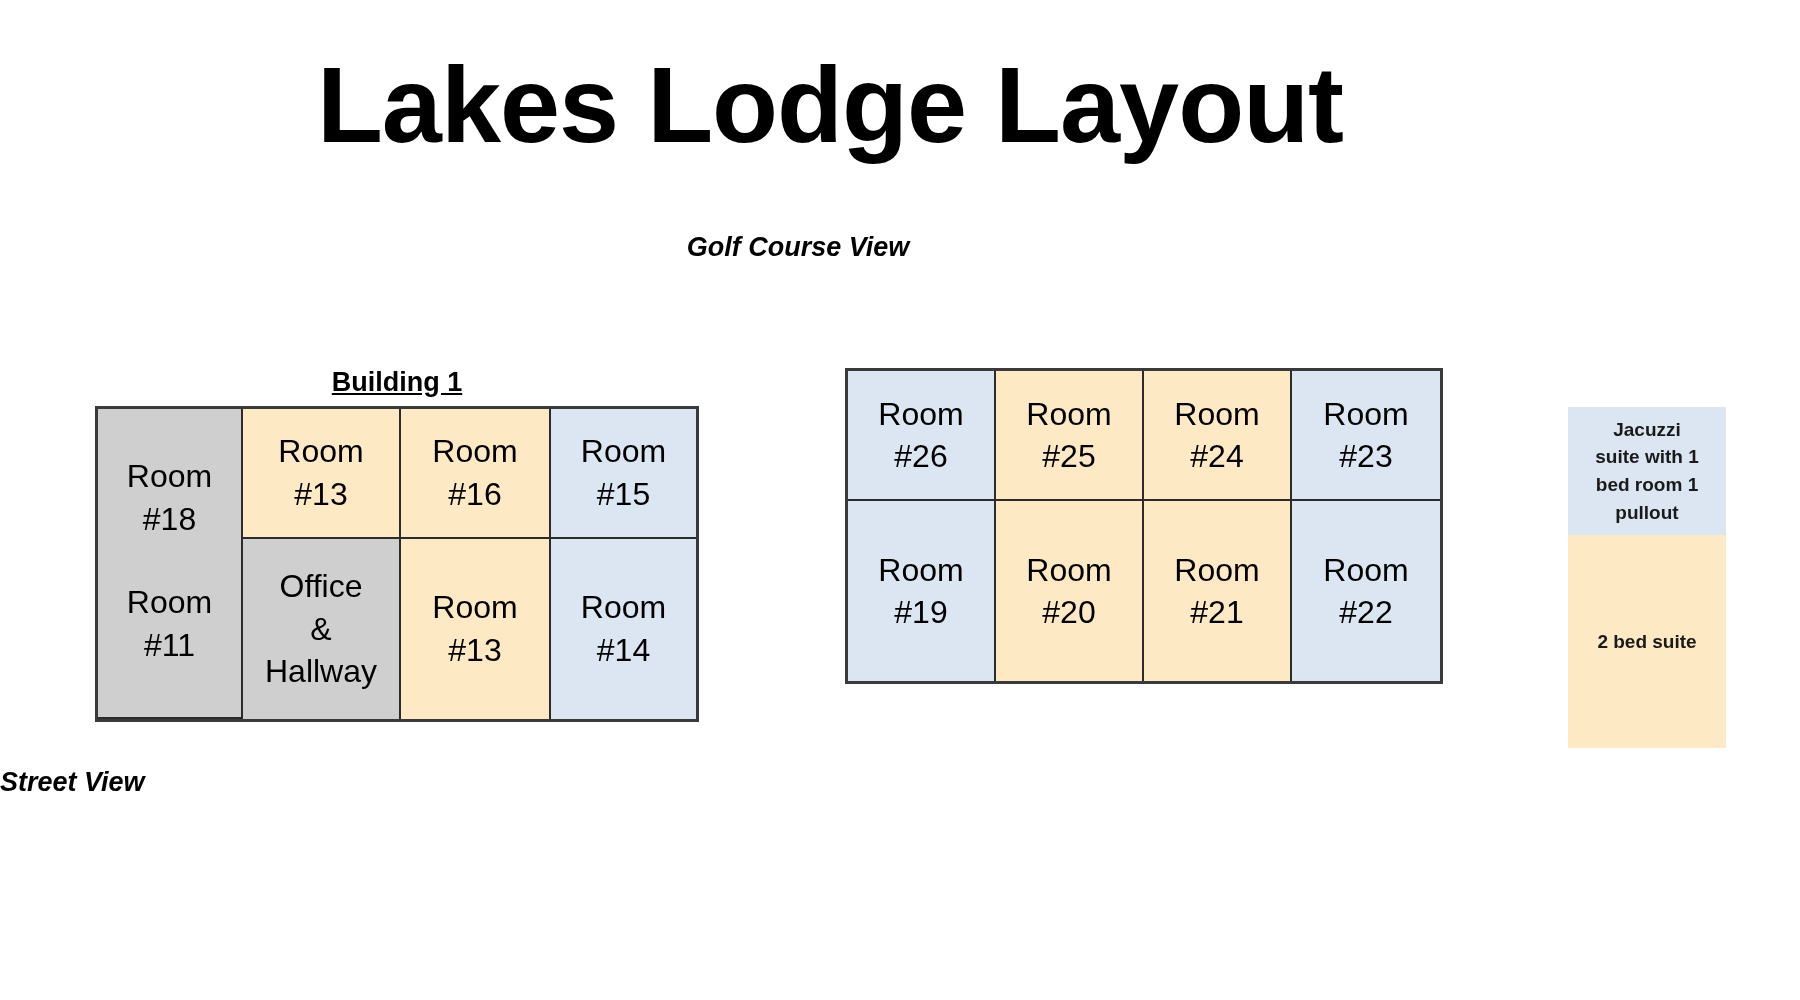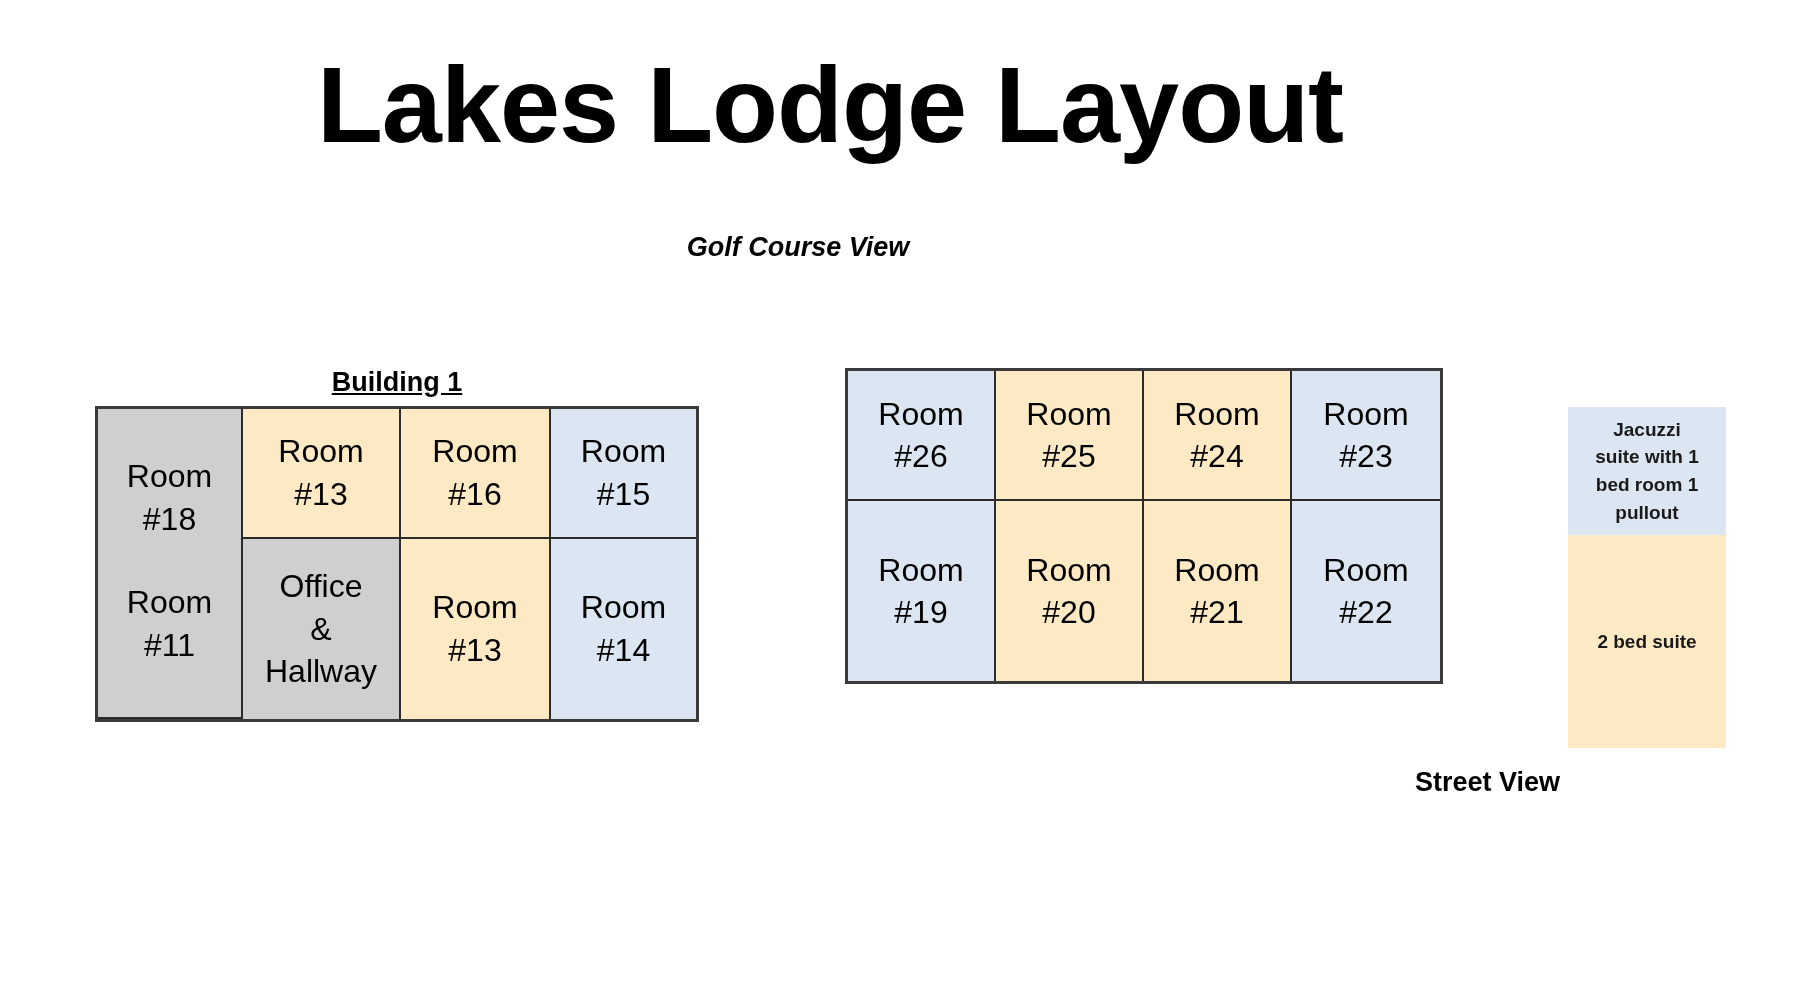--- a/index.html
+++ b/index.html
@@ -40,23 +40,24 @@
     font-weight: bold;
     font-style: italic;
     color: #000000;
     margin-left: 18px;
   }
   #subtitle-bottom {
     position: absolute;
     left: 0;
     top: 767px;
     width: 1560px;
-    text-align: right;
+    text-align: left;
     font-size: 27px;
     font-weight: bold;
+    font-style: italic;
     color: #000000;
   }
 
   
   .building {
     position: absolute;
   }
   .building-title {
     text-align: center;
     font-size: 27px;

